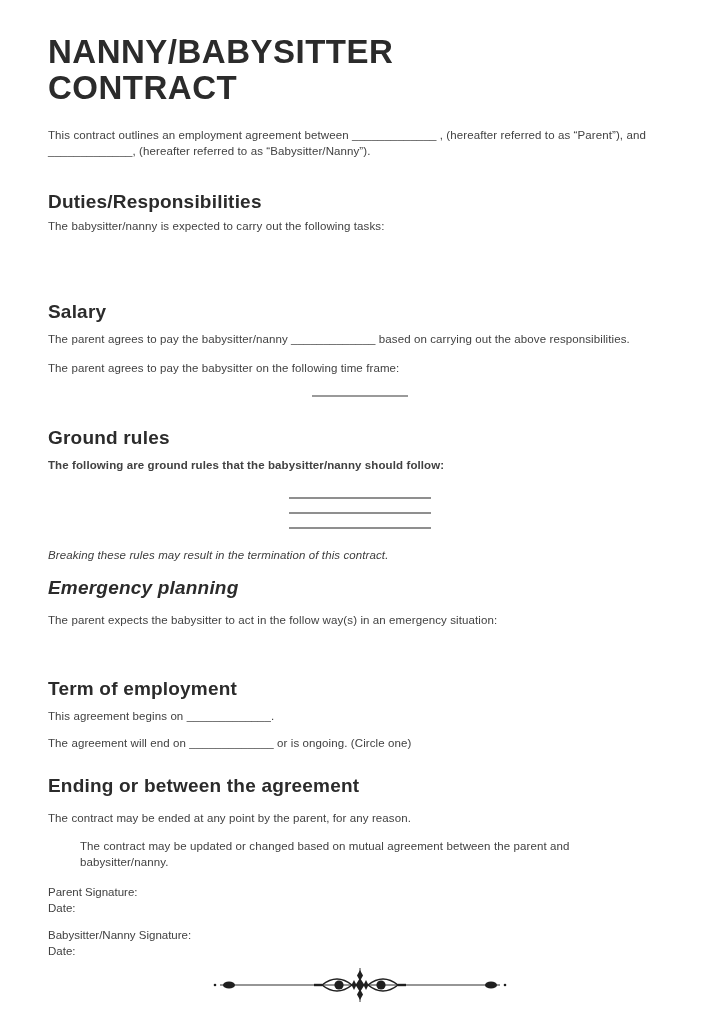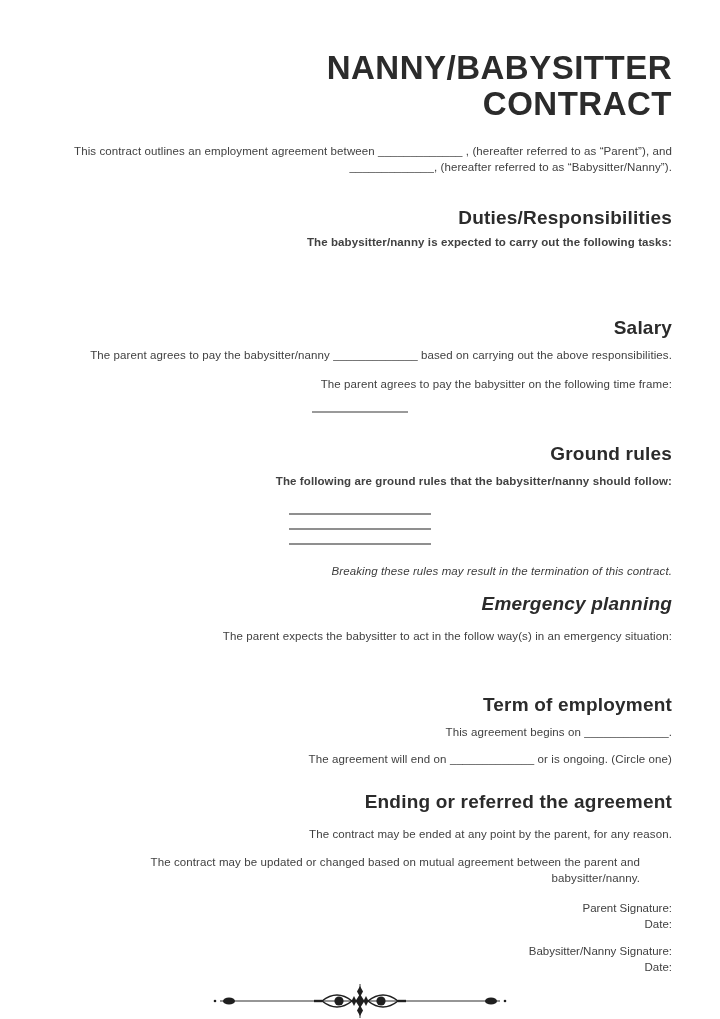--- a/index.html
+++ b/index.html
@@ -1,25 +1,25 @@
 <!DOCTYPE html>
 <html><head>
 <meta charset="utf-8">
 <style>
   html, body { margin: 0; padding: 0; background: #ffffff; }
   .page {
     width: 720px;
     height: 1019px;
     box-sizing: border-box;
     margin: 0;
-    padding: 16px 48px;
+    padding: 0 48px;
     background: #ffffff;
     font-family: "Liberation Sans", sans-serif;
     color: #414141;
-    text-align: right;
+    text-align: left;
     overflow: hidden;
     position: relative;
   }
   h1, h2, p { margin: 0; padding: 0; }
 
   .doc-title {
     margin-top: 34px;
     font-size: 33px;
     line-height: 36px;
     font-weight: 600;
@@ -38,21 +38,21 @@
 
   .section-heading {
     font-size: 19px;
     line-height: 23px;
     font-weight: 700;
     letter-spacing: 0.2px;
     color: #2b2b2b;
   }
 
   .h-duties    { margin-top: 31px; }
-  .p-duties    { margin-top: 5px; font-weight: bold; }
+  .p-duties    { margin-top: 5px; }
   .h-salary    { margin-top: 66px; }
   .p-salary1   { margin-top: 8px; }
   .p-salary2   { margin-top: 13px; }
 
   .blank-single {
     width: 96px;
     height: 0;
     border-bottom: 2px solid #9a9a9a;
     margin: 19px auto 0;
   }
@@ -131,21 +131,21 @@
 
   <p class="body-text p-note">Breaking these rules may result in the termination of this contract.</p>
 
   <h2 class="section-heading h-emergency">Emergency planning</h2>
   <p class="body-text p-emergency">The parent expects the babysitter to act in the follow way(s) in an emergency situation:</p>
 
   <h2 class="section-heading h-term">Term of employment</h2>
   <p class="body-text p-term1">This agreement begins on _____________.</p>
   <p class="body-text p-term2">The agreement will end on _____________ or is ongoing. (Circle one)</p>
 
-  <h2 class="section-heading h-ending">Ending or referred the agreement</h2>
+  <h2 class="section-heading h-ending">Ending or between the agreement</h2>
   <p class="body-text p-ending1">The contract may be ended at any point by the parent, for any reason.</p>
   <p class="body-text p-ending2">The contract may be updated or changed based on mutual agreement between the parent and babysitter/nanny.</p>
 
   <div class="sig-block-parent">
     <p>Parent Signature:</p>
     <p>Date:</p>
   </div>
 
   <div class="sig-block-nanny">
     <p>Babysitter/Nanny Signature:</p>

